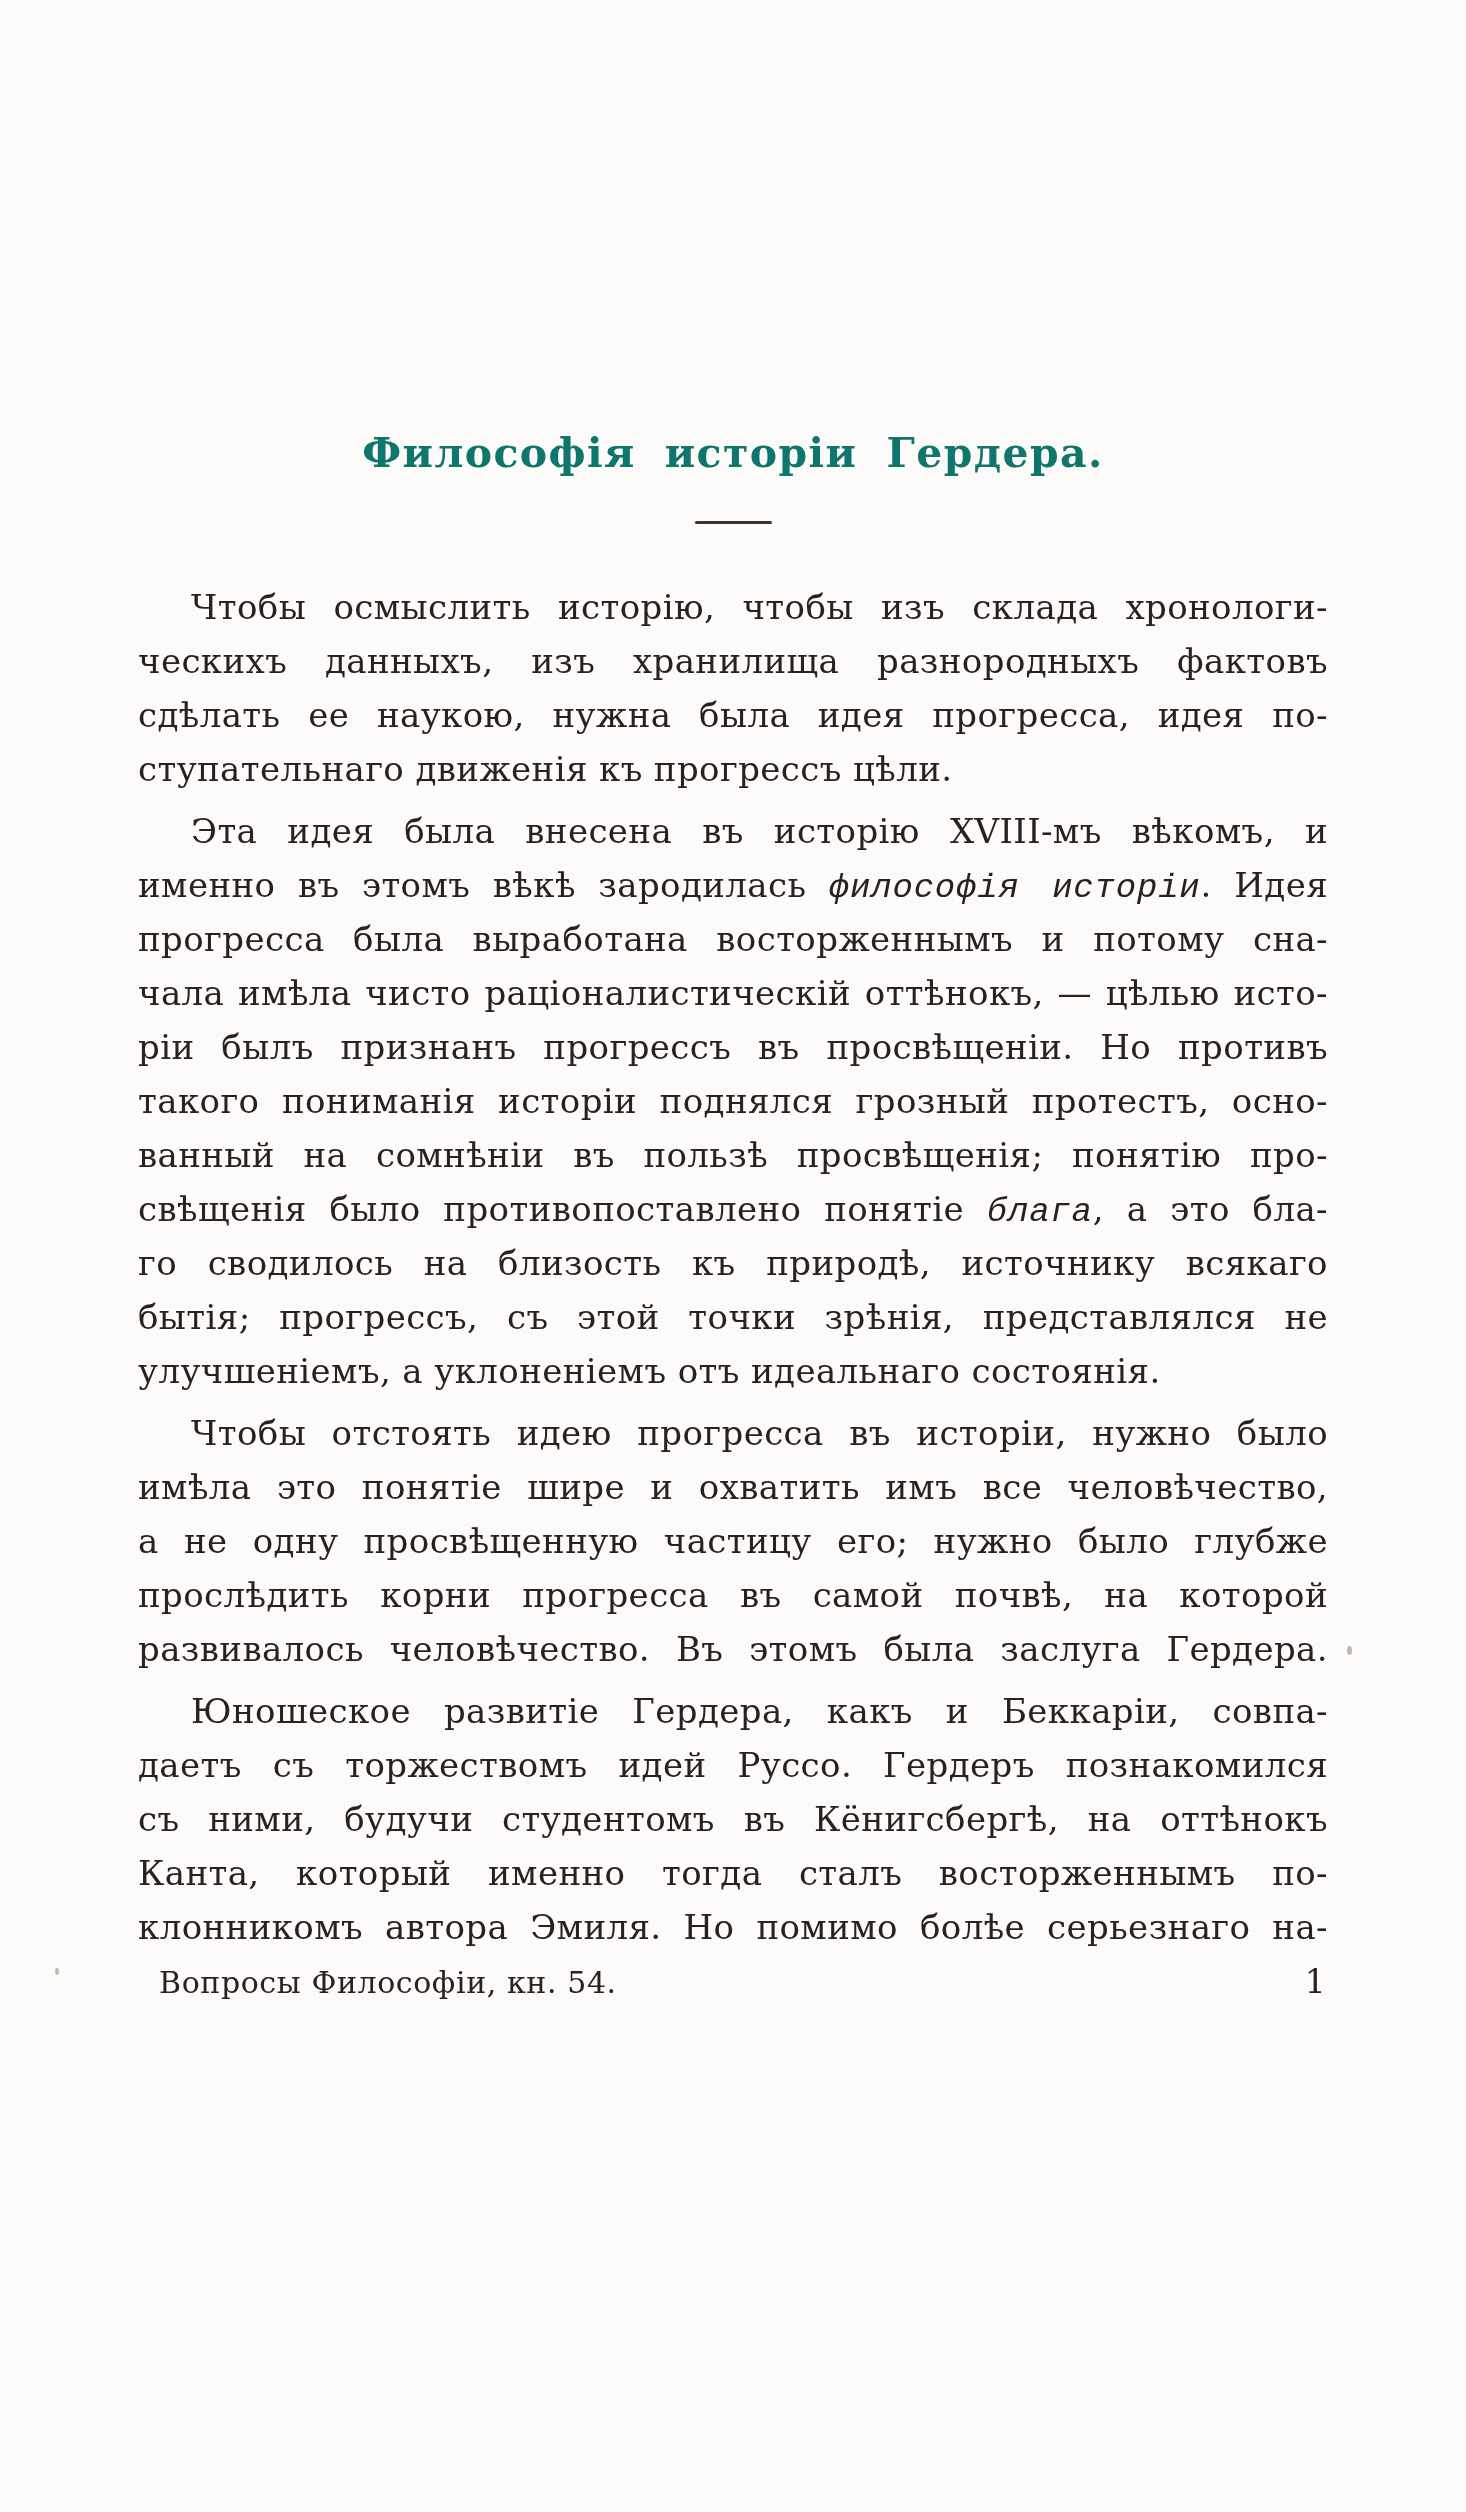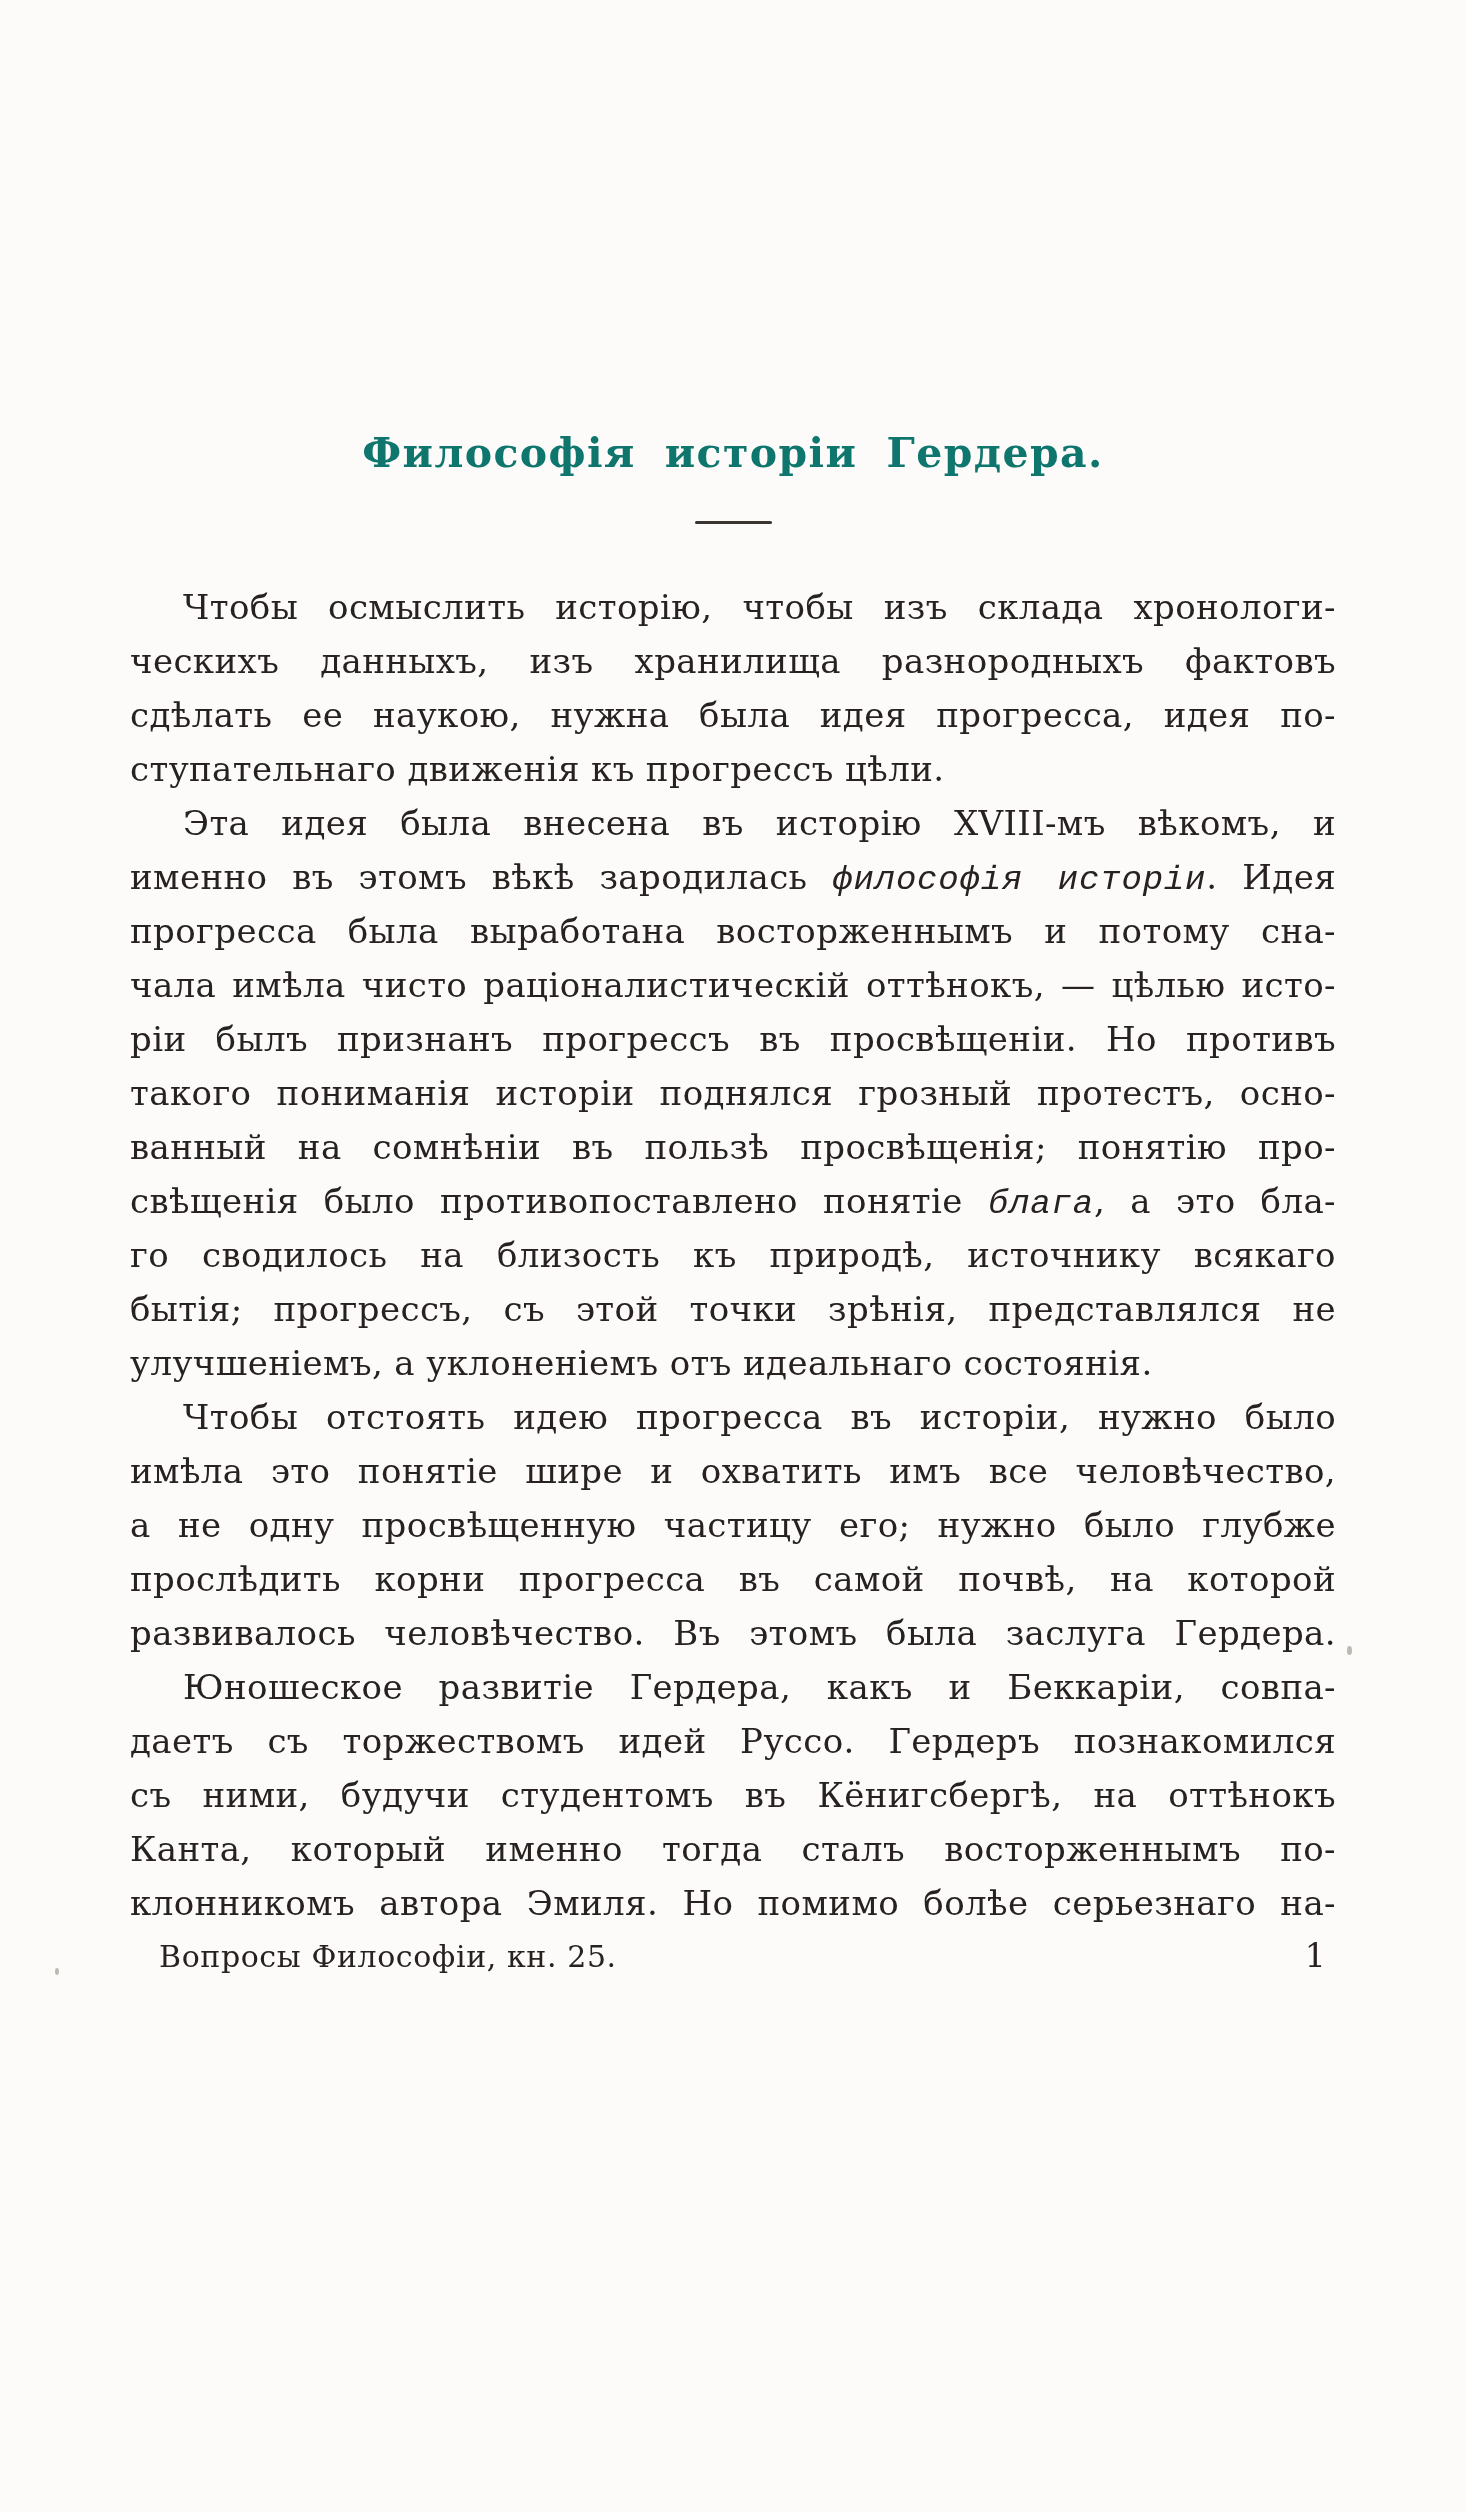--- a/index.html
+++ b/index.html
@@ -43,21 +43,21 @@
     border-radius: 1.9px;
   }
   .body-text {
     width: 1206px;
     margin: 56px auto 0 auto;
     font-size: 34px;
     line-height: 54px;
     letter-spacing: 0.4px;
   }
   .paragraph {
-    margin: 0;
+    margin: 8px;
   }
   .line {
     text-align: justify;
     text-align-last: justify;
     white-space: nowrap;
     height: 54px;
   }
   .line.first {
     padding-left: 53px;
   }
@@ -132,21 +132,21 @@
       <div class="paragraph">
         <div class="line first">Юношеское развитіе Гердера, какъ и Беккаріи, совпа-</div>
         <div class="line">даетъ съ торжествомъ идей Руссо. Гердеръ познакомился</div>
         <div class="line">съ ними, будучи студентомъ въ Кёнигсбергѣ, на оттѣнокъ</div>
         <div class="line">Канта, который именно тогда сталъ восторженнымъ по-</div>
         <div class="line">клонникомъ автора Эмиля. Но помимо болѣе серьезнаго на-</div>
       </div>
     </div>
 
   <div class="footer">
-    <span class="journal">Вопросы Философіи, кн. 25.</span>
+    <span class="journal">Вопросы Философіи, кн. 54.</span>
     <span class="page-num">1</span>
   </div>
 
   <div class="speck s1"></div>
   <div class="speck s2"></div>
 
 </div>
 
 
 </body></html>

